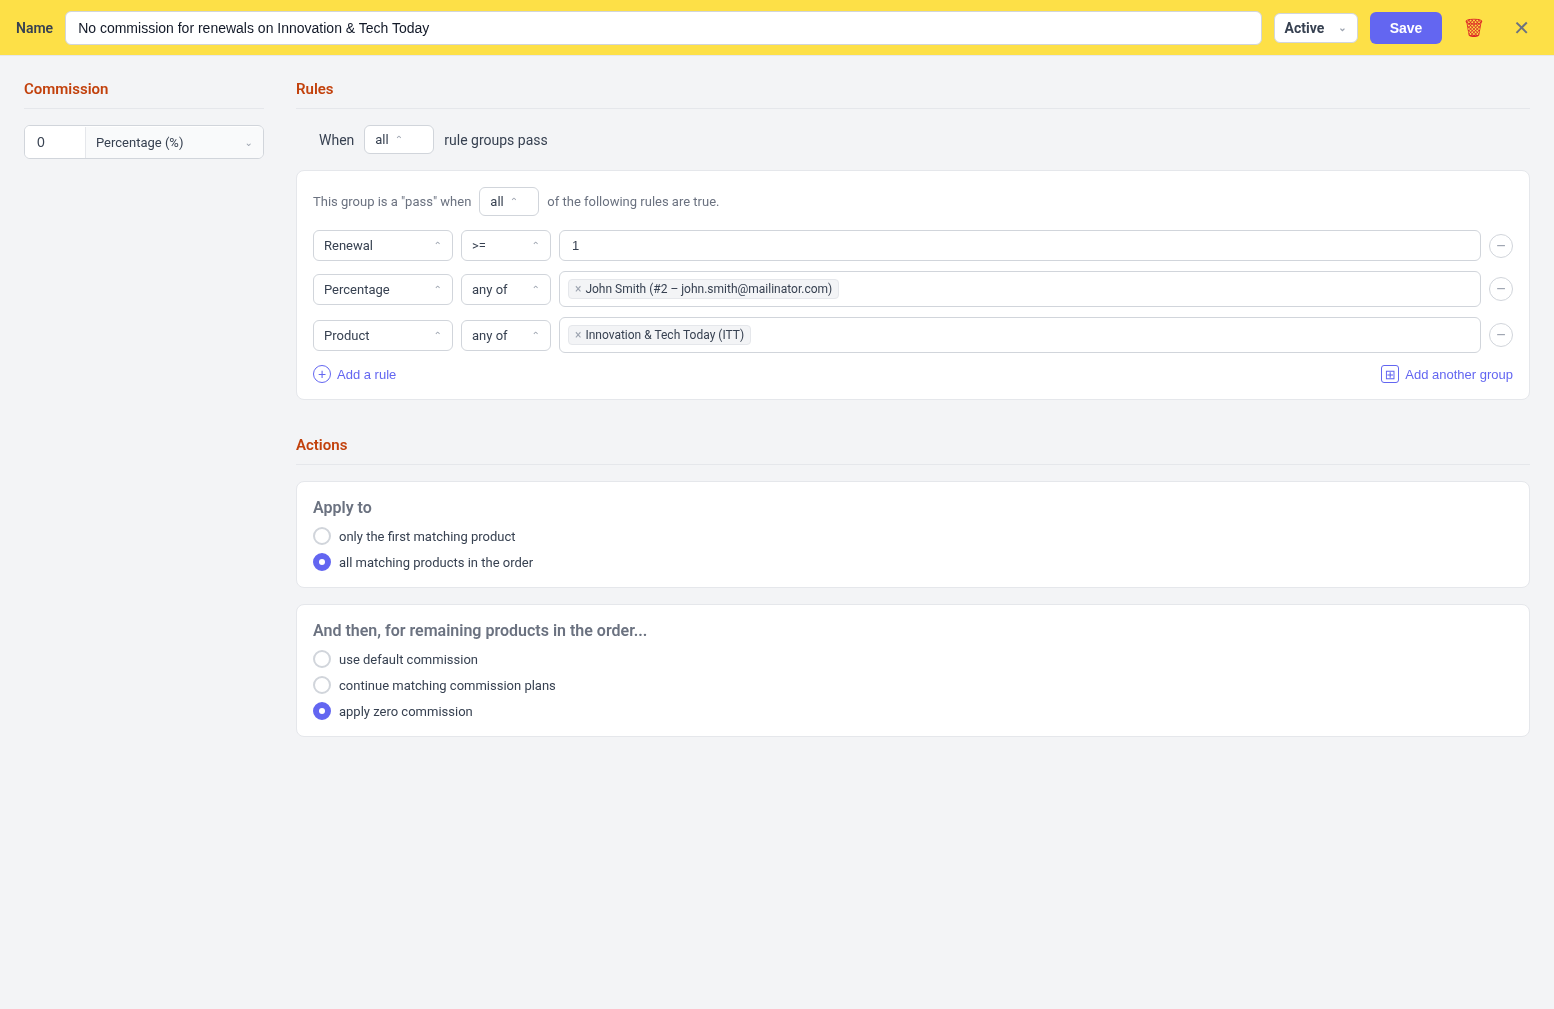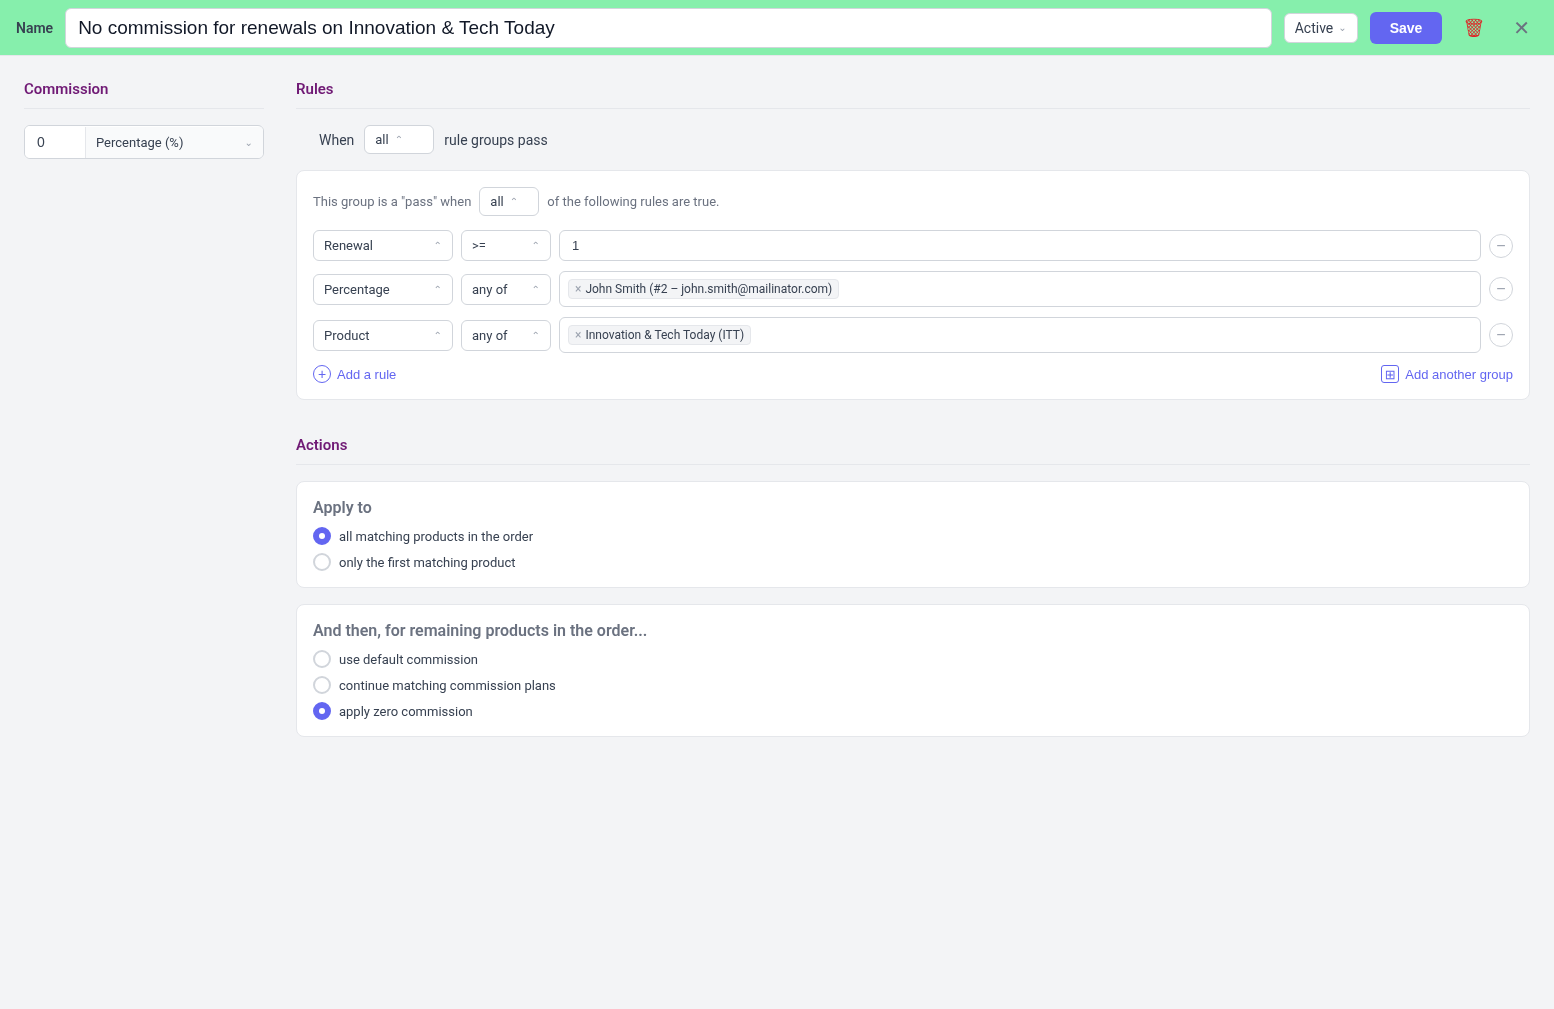--- a/index.html
+++ b/index.html
@@ -8,55 +8,56 @@
       font-size: 14px;
       background: #f3f4f6;
       color: #1f2937;
       width: 1554px;
       min-height: 1009px;
     }
 
     .top-bar {
       display: flex;
       align-items: center;
-      background: #86efac;
+      background: #fde047;
       padding: 8px 16px;
       border-bottom: 1px solid #e5e7eb;
       gap: 12px;
       height: 56px;
     }
 
     .name-label {
       font-weight: 600;
       font-size: 14px;
       color: #374151;
       white-space: nowrap;
     }
 
     .name-input {
       flex: 1;
       border: 1px solid #d1d5db;
       border-radius: 6px;
       padding: 8px 12px;
-      font-size: 19px;
+      font-size: 14px;
       color: #111827;
       outline: none;
     }
 
     .status-select {
       display: flex;
       align-items: center;
       border: 1px solid #d1d5db;
       border-radius: 6px;
       padding: 6px 10px;
       background: #fff;
       cursor: pointer;
-      gap: 5px;
-      font-size: 14px;
-      color: #374151;
+      gap: 14px;
+      font-size: 14px;
+      color: #374151;
+      font-weight: bold;
     }
 
     .save-btn {
       background: #6366f1;
       color: #fff;
       border: none;
       border-radius: 6px;
       padding: 8px 20px;
       font-size: 14px;
       font-weight: 600;
@@ -92,21 +93,21 @@
       flex-shrink: 0;
     }
 
     .right-panel {
       flex: 1;
     }
 
     .section-title {
       font-size: 15px;
       font-weight: 600;
-      color: #701a75;
+      color: #c2410c;
       padding-bottom: 10px;
       border-bottom: 1px solid #e5e7eb;
       margin-bottom: 16px;
     }
 
     .commission-group {
       display: flex;
       align-items: center;
       border: 1px solid #d1d5db;
       border-radius: 6px;
@@ -489,26 +490,26 @@
         </div>
       </div>
     </div>
 
     <div class="actions-section">
       <div class="section-title">Actions</div>
 
       <div class="apply-to-card">
         <div class="apply-to-label">Apply to</div>
         <div class="radio-option">
+          <div class="radio-circle"></div>
+          <span class="radio-label">only the first matching product</span>
+        </div>
+        <div class="radio-option">
           <div class="radio-circle checked"></div>
           <span class="radio-label">all matching products in the order</span>
-        </div>
-        <div class="radio-option">
-          <div class="radio-circle"></div>
-          <span class="radio-label">only the first matching product</span>
         </div>
       </div>
 
       <div class="apply-to-card">
         <div class="apply-to-label">And then, for remaining products in the order...</div>
         <div class="radio-option">
           <div class="radio-circle"></div>
           <span class="radio-label">use default commission</span>
         </div>
         <div class="radio-option">

